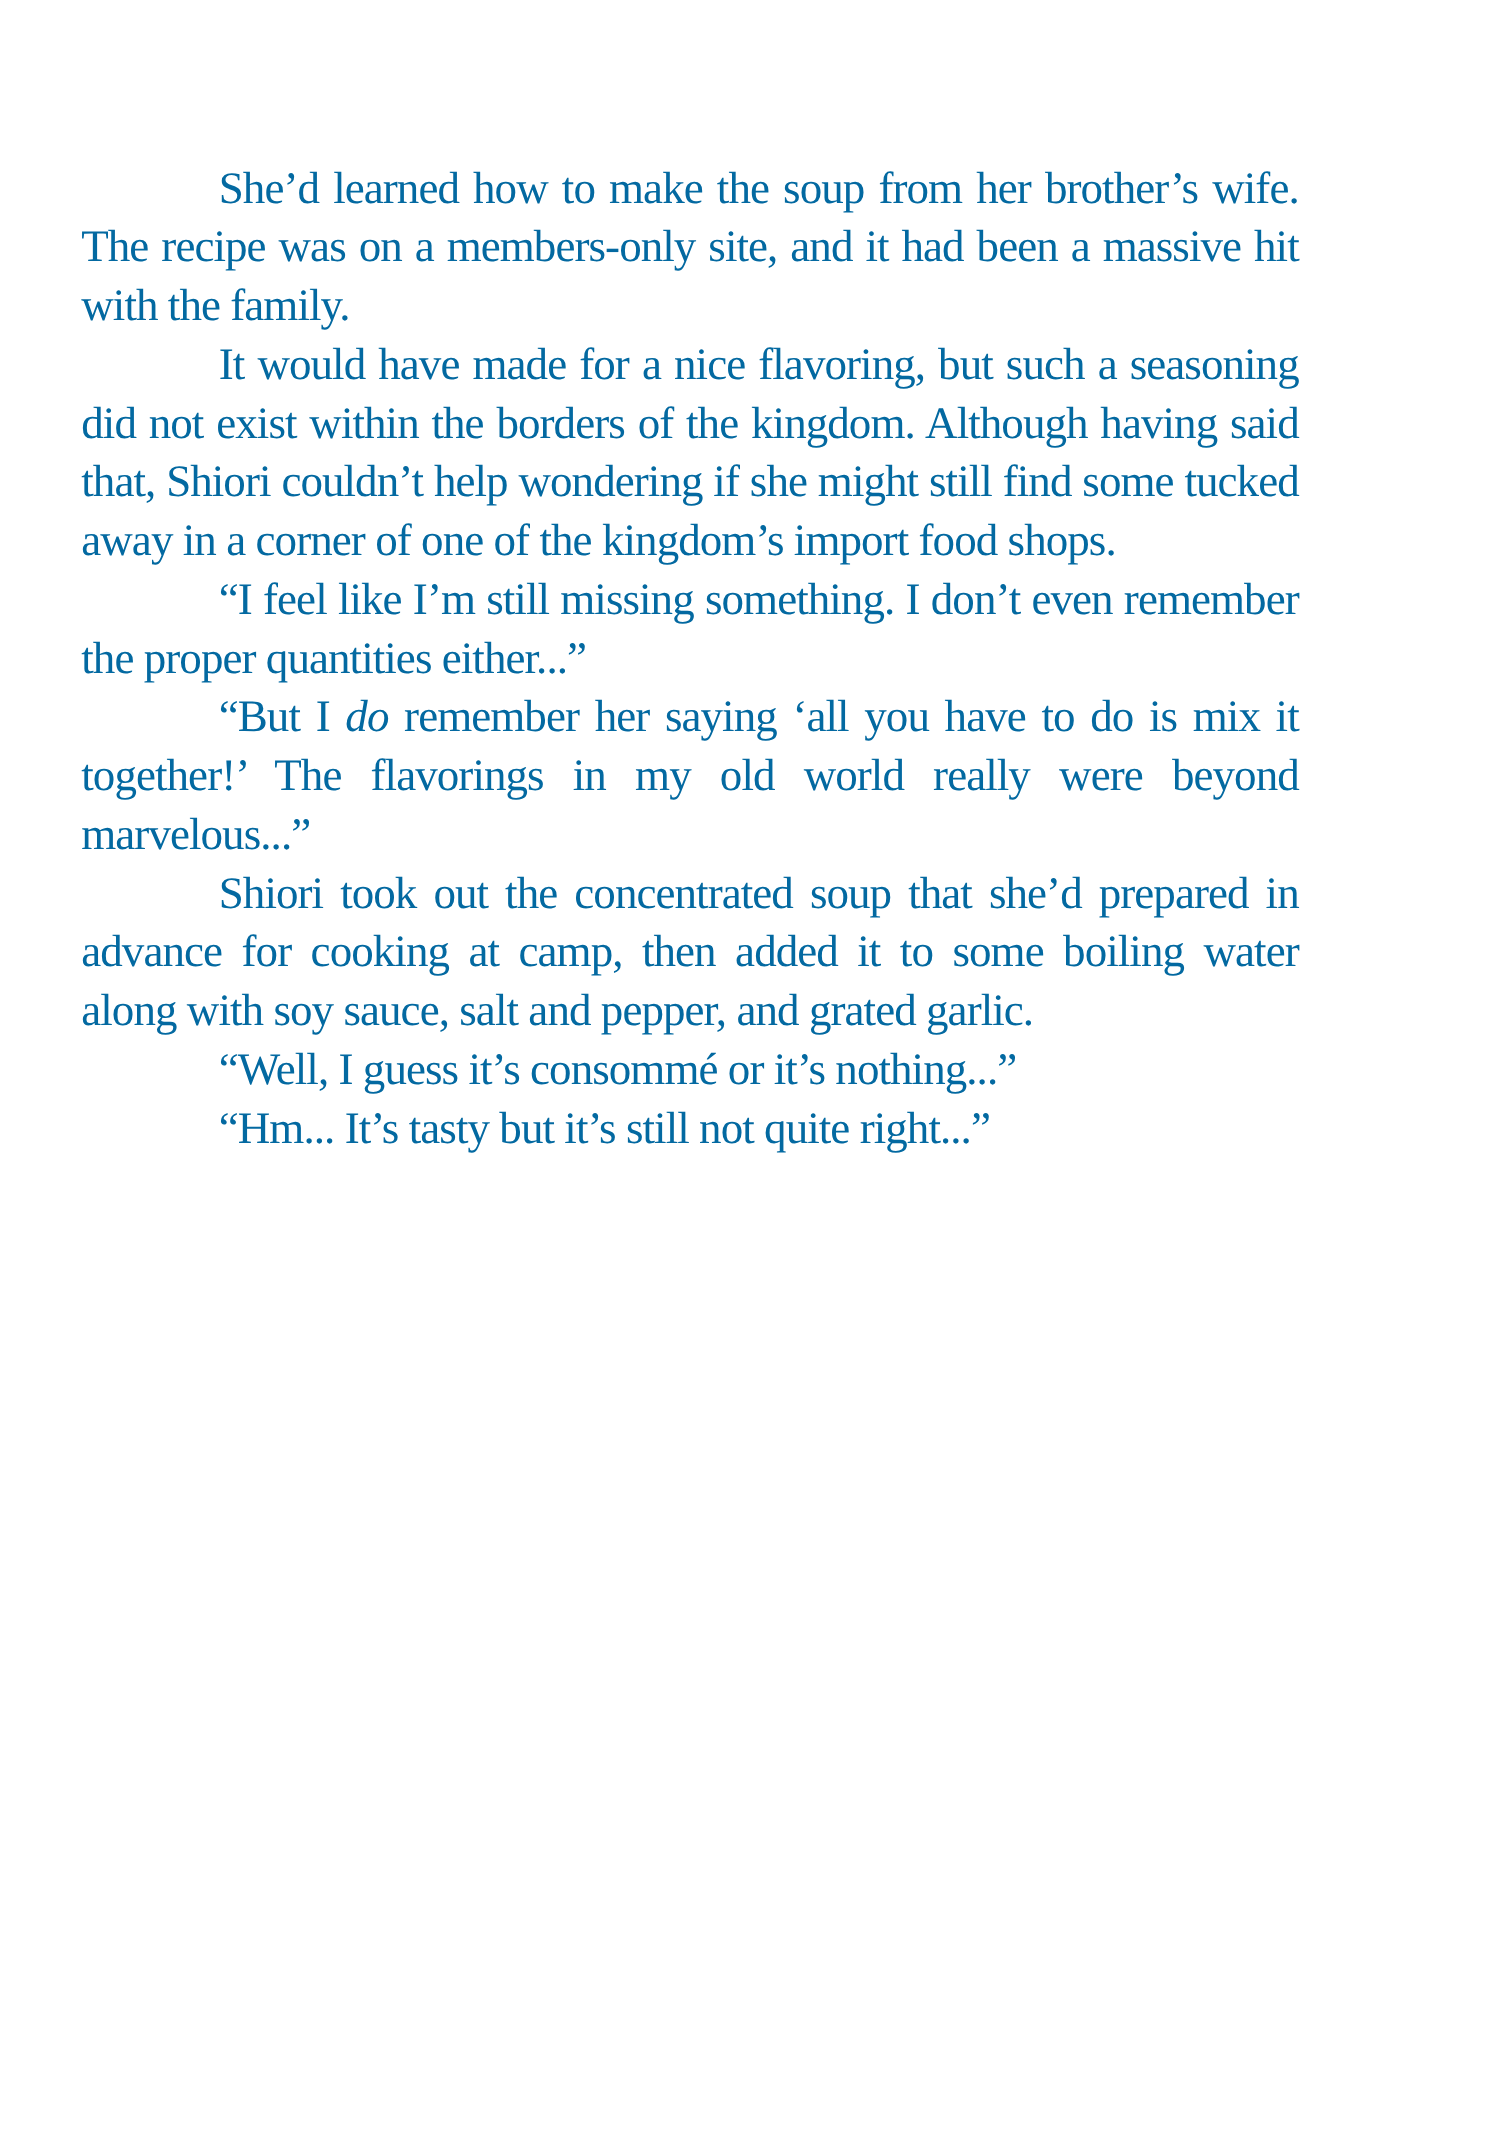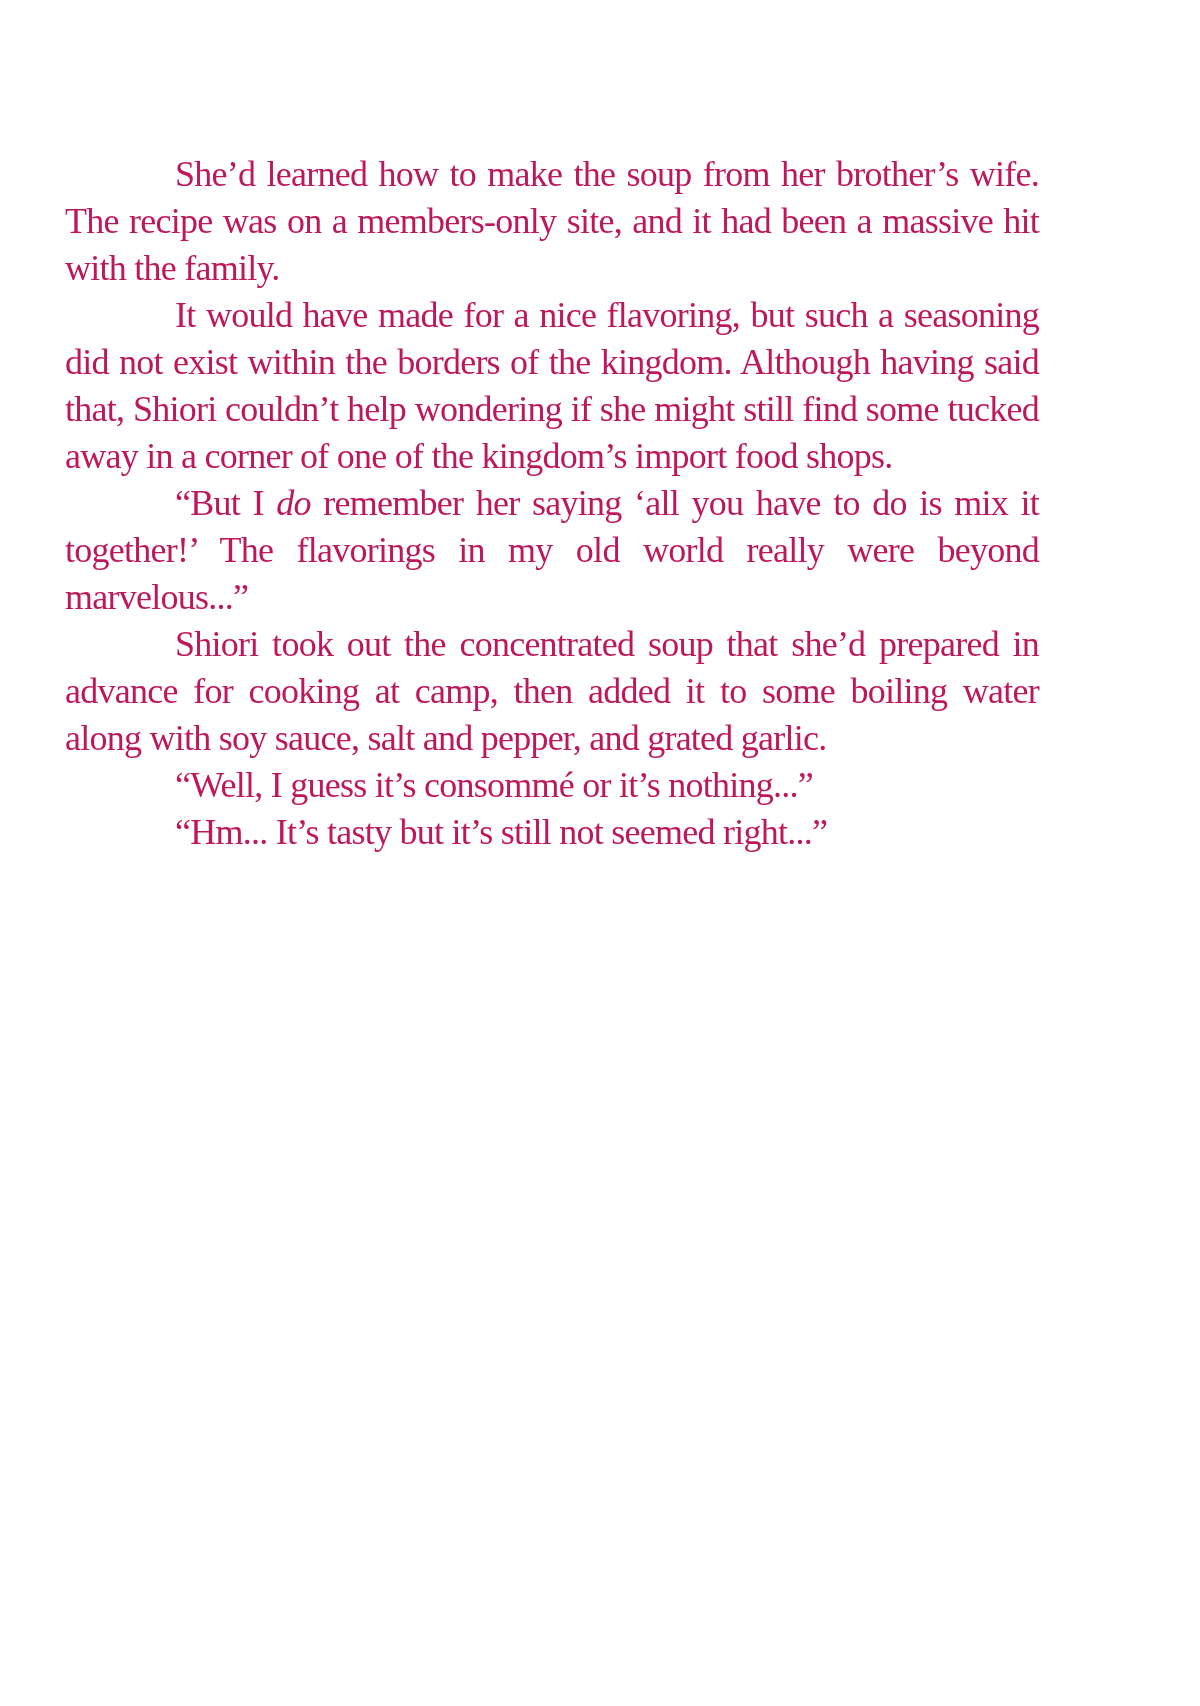--- a/index.html
+++ b/index.html
@@ -37,21 +37,22 @@
     text-justify: inter-word;
   }
   .text-block em {
     font-style: italic;
   }
 </style>
 </head>
 <body>
 
 <div class="page">
-  <main class="text-block" style="color: #be185d; margin-top: 24px;">
+  <main class="text-block" style="color: #0369a1;">
       <p><span>She’d learned how to make the soup from her brother’s wife. The recipe was on a members-only site, and it had been a massive hit with the family.</span></p>
       <p><span>It would have made for a nice flavoring, but such a seasoning did not exist within the borders of the kingdom. Although having said that, Shiori couldn’t help wondering if she might still find some tucked away in a corner of one of the kingdom’s import food shops.</span></p>
+      <p><span>“I feel like I’m still missing something. I don’t even remember the proper quantities either...”</span></p>
       <p><span>“But I </span><em>do</em><span> remember her saying ‘all you have to do is mix it together!’ The flavorings in my old world really were beyond marvelous...”</span></p>
       <p><span>Shiori took out the concentrated soup that she’d prepared in advance for cooking at camp, then added it to some boiling water along with soy sauce, salt and pepper, and grated garlic.</span></p>
       <p><span>“Well, I guess it’s consommé or it’s nothing...”</span></p>
-      <p><span>“Hm... It’s tasty but it’s still not seemed right...”</span></p>
+      <p><span>“Hm... It’s tasty but it’s still not quite right...”</span></p>
     </main>
 </div>
 
 </body></html>

